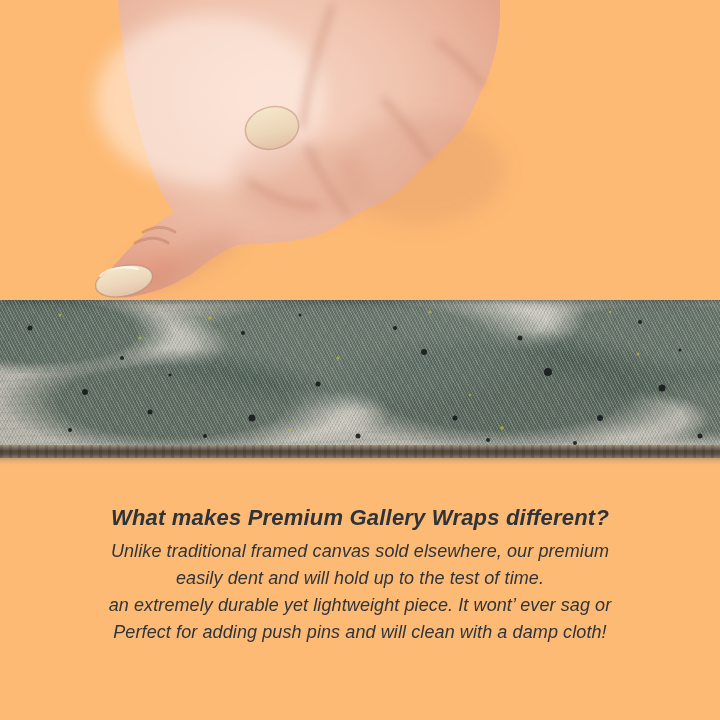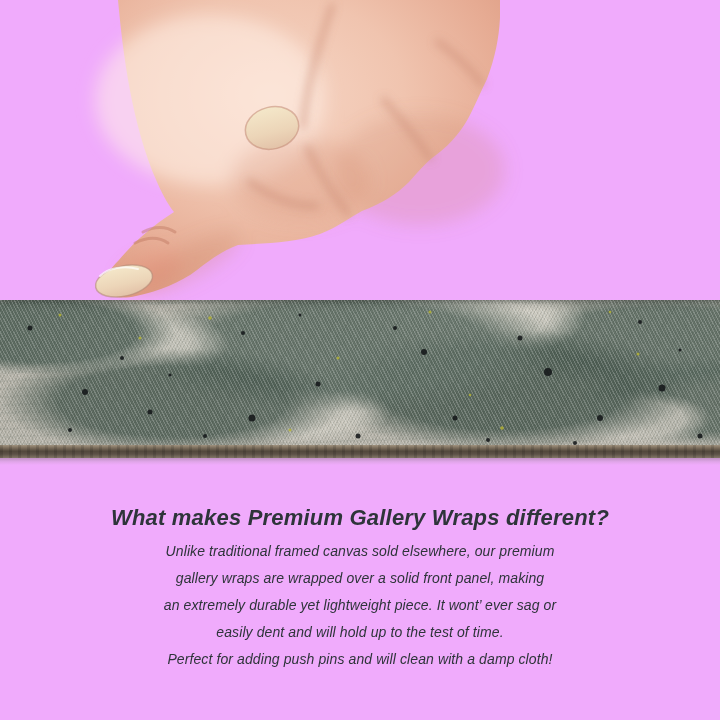--- a/index.html
+++ b/index.html
@@ -1,17 +1,17 @@
 <!DOCTYPE html>
 <html><head>
 <meta charset="utf-8">
 <style>
   html,body{margin:0;padding:0;background:#ffffff;}
   .stage{
-    position:relative;width:720px;height:720px;background:#f0abfc;
+    position:relative;width:720px;height:720px;background:#fdba74;
     overflow:hidden;font-family:"Liberation Sans",sans-serif;
   }
   
   .hand{position:absolute;top:0;left:0;width:720px;height:302px;z-index:3;}
   
   .strip-wrap{position:absolute;top:300px;left:0;width:720px;height:166px;z-index:2;}
   .strip-face{
     position:relative;width:720px;height:145px;
     background-color:#b6b3a9;
     background-image:
@@ -44,21 +44,21 @@
   
   .copy{
     position:absolute;top:504px;left:0;width:720px;
     text-align:center;color:#2e343a;z-index:1;
   }
   .copy-heading{
     font-style:italic;font-weight:700;font-size:22px;line-height:28px;
     letter-spacing:.2px;white-space:nowrap;
   }
   .copy-line{
-    font-style:italic;font-weight:400;font-size:14px;line-height:27px;
+    font-style:italic;font-weight:400;font-size:18px;line-height:27px;
     letter-spacing:.1px;white-space:nowrap;
   }
   .copy-heading{margin-bottom:6px;}
 </style>
 </head>
 <body>
 
 <div class="stage">
 
   <svg class="hand" viewBox="0 0 720 302" aria-hidden="true">
@@ -174,19 +174,18 @@
         </g>
       </svg>
     </div>
     <div class="strip-edge"></div>
     <div class="strip-shadow"></div>
   </div>
 
   <div class="copy">
     <div class="copy-heading">What makes Premium Gallery Wraps different?</div>
     <div class="copy-line">Unlike traditional framed canvas sold elsewhere, our premium</div>
-    <div class="copy-line">gallery wraps are wrapped over a solid front panel, making</div>
+    <div class="copy-line">easily dent and will hold up to the test of time.</div>
     <div class="copy-line">an extremely durable yet lightweight piece. It wont’ ever sag or</div>
-    <div class="copy-line">easily dent and will hold up to the test of time.</div>
     <div class="copy-line">Perfect for adding push pins and will clean with a damp cloth!</div>
   </div>
 
 </div>
 
 </body></html>

